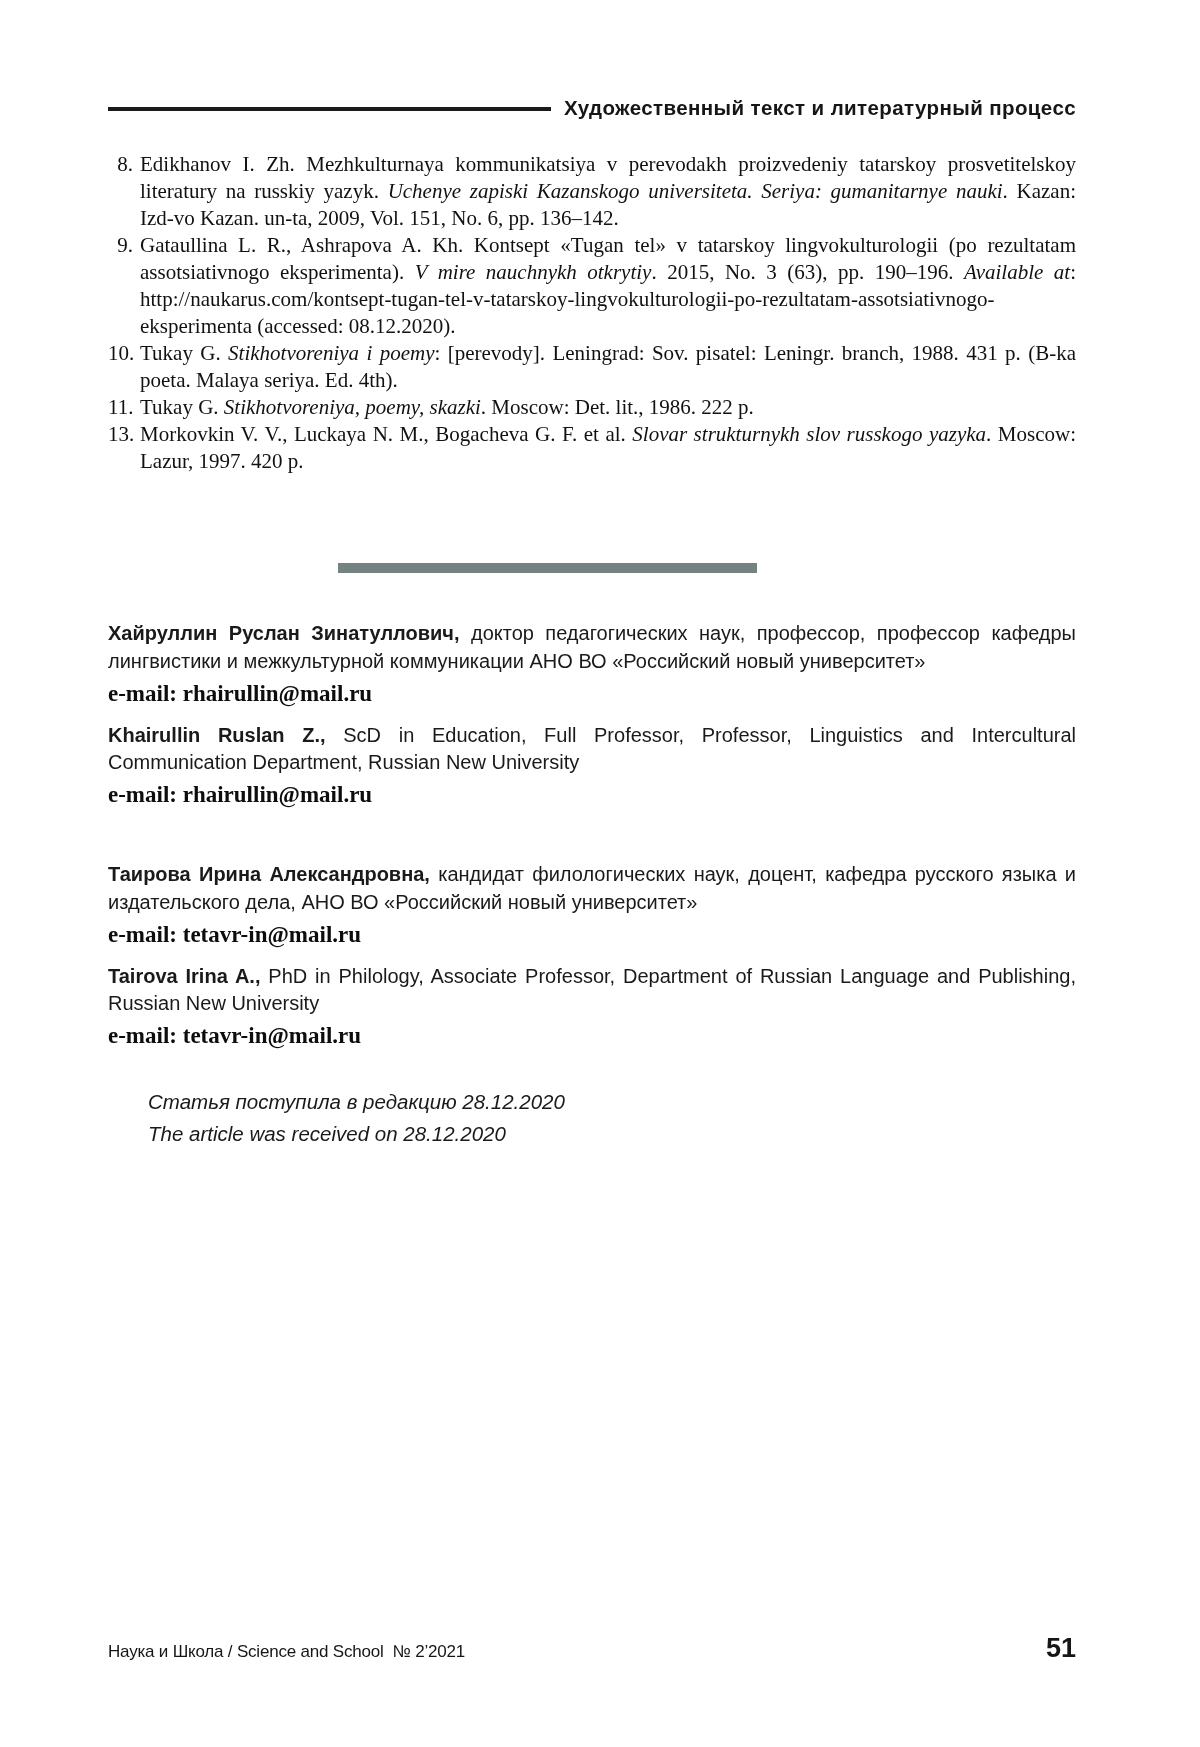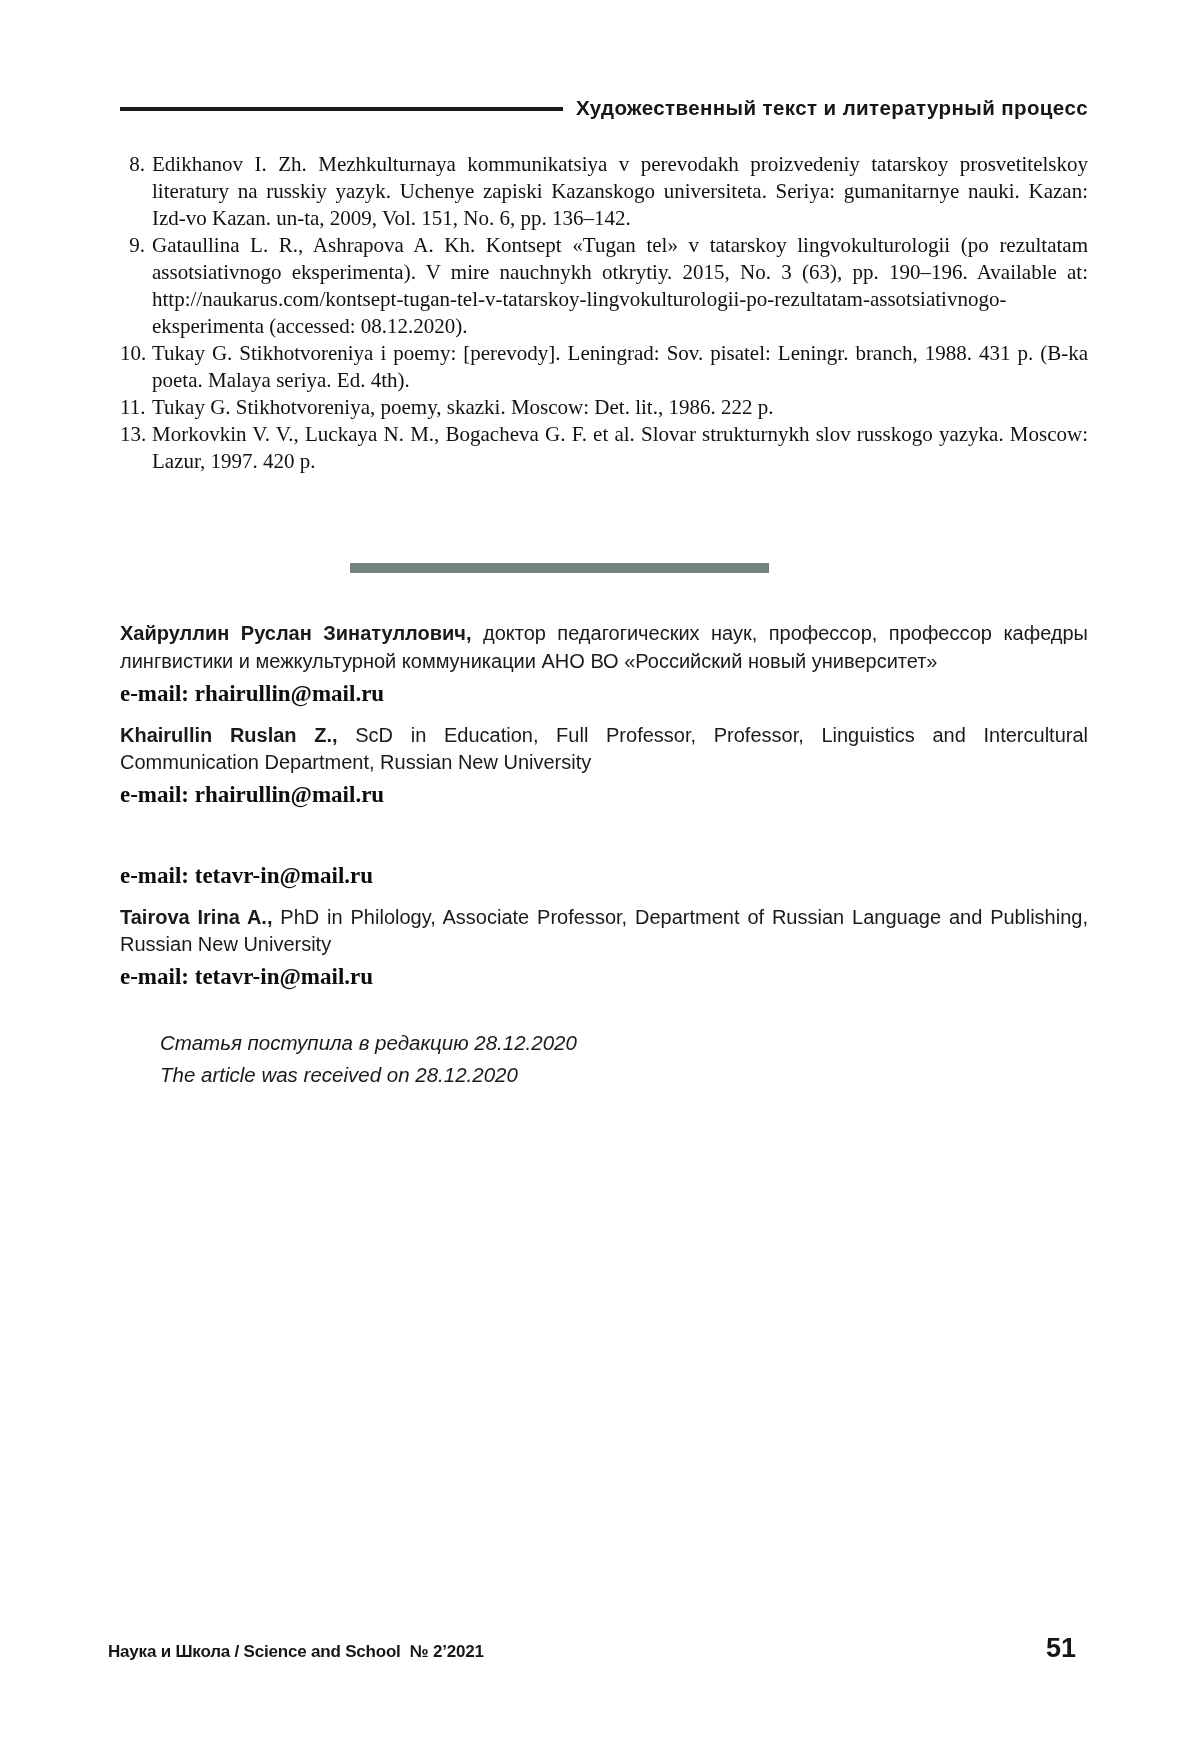--- a/index.html
+++ b/index.html
@@ -6,21 +6,21 @@
   body {
     width: 1200px; height: 1747px;
     background: #ffffff;
     color: #111111;
     font-family: "Liberation Serif", serif;
     position: relative;
     overflow: hidden;
   }
   .content {
     position: absolute;
-    left: 120px;
+    left: 108px;
     width: 968px;
     top: 0;
   }
   
   .running-header {
     margin-top: 96px;
     display: flex;
     align-items: center;
   }
   .header-rule {
@@ -50,21 +50,21 @@
     position: relative;
     padding-left: 32px;
     text-align: justify;
   }
   .ref-num {
     position: absolute;
     left: 0;
     width: 25px;
     text-align: right;
   }
-  .it { }
+  .it { font-style: italic; }
   
   .section-divider {
     margin-top: 88px;
     margin-left: 230px;
     width: 419px;
     height: 10px;
     background: #748282;
   }
   
   .author-block { margin: 0; }
@@ -104,21 +104,21 @@
     position: absolute;
     top: 1633px;
     left: 108px;
     width: 968px;
     display: flex;
     justify-content: space-between;
     align-items: baseline;
   }
   .journal-title {
     font-family: "Liberation Sans", sans-serif;
-    font-weight: 700;
+    font-weight: 400;
     font-size: 17px;
     letter-spacing: -0.2px;
     color: #161616;
     white-space: pre;
   }
   .page-number {
     font-family: "Liberation Sans", sans-serif;
     font-weight: 700;
     font-size: 27px;
     color: #161616;
@@ -155,20 +155,21 @@
   <div class="section-divider" style="background: rgb(116, 130, 130);"></div>
 
   <section class="author-block first">
     <p class="author-ru"><span class="author-name">Хайруллин Руслан Зинатуллович,</span><span> доктор педагогических наук, профессор, профессор кафедры лингвистики и межкультурной коммуникации АНО ВО «Российский новый университет»</span></p>
     <p class="email-line">e-mail: rhairullin@mail.ru</p>
     <p class="author-en"><span class="author-name">Khairullin Ruslan Z.,</span><span> ScD in Education, Full Professor, Professor, Linguistics and Intercultural Communication Department, Russian New University</span></p>
     <p class="email-line">e-mail: rhairullin@mail.ru</p>
   </section>
 
   <section class="author-block second">
+    <p class="author-ru"><span class="author-name">Таирова Ирина Александровна,</span><span> кандидат филологических наук, доцент, кафедра русского языка и издательского дела, АНО ВО «Российский новый университет»</span></p>
     <p class="email-line">e-mail: tetavr-in@mail.ru</p>
     <p class="author-en"><span class="author-name">Tairova Irina A.,</span><span> PhD in Philology, Associate Professor, Department of Russian Language and Publishing, Russian New University</span></p>
     <p class="email-line">e-mail: tetavr-in@mail.ru</p>
   </section>
 
   <div class="received">
     <p>Статья поступила в редакцию 28.12.2020</p>
     <p>The article was received on 28.12.2020</p>
   </div>
 

